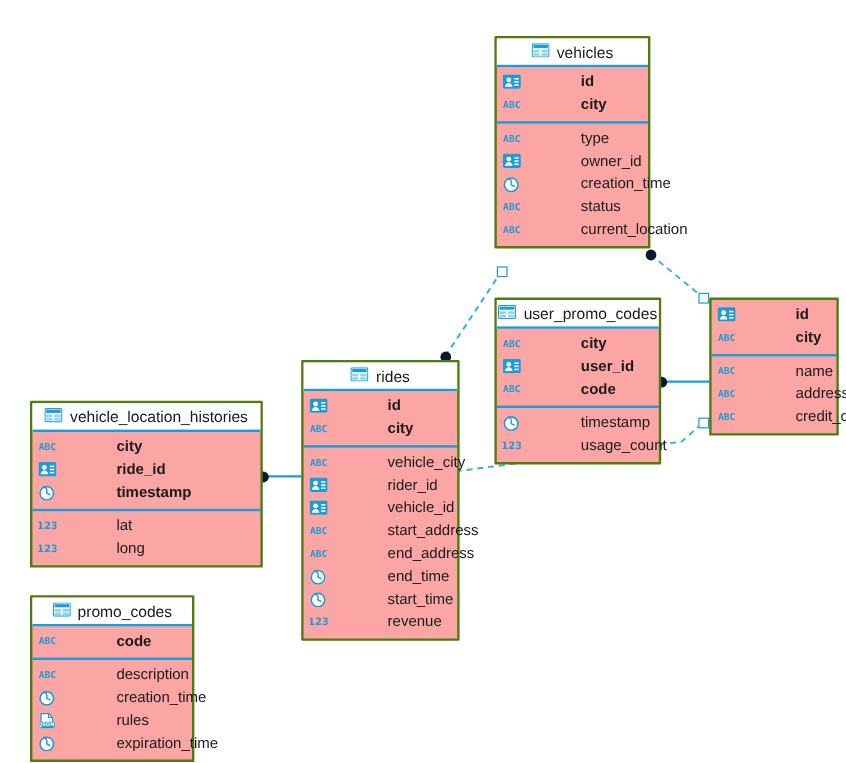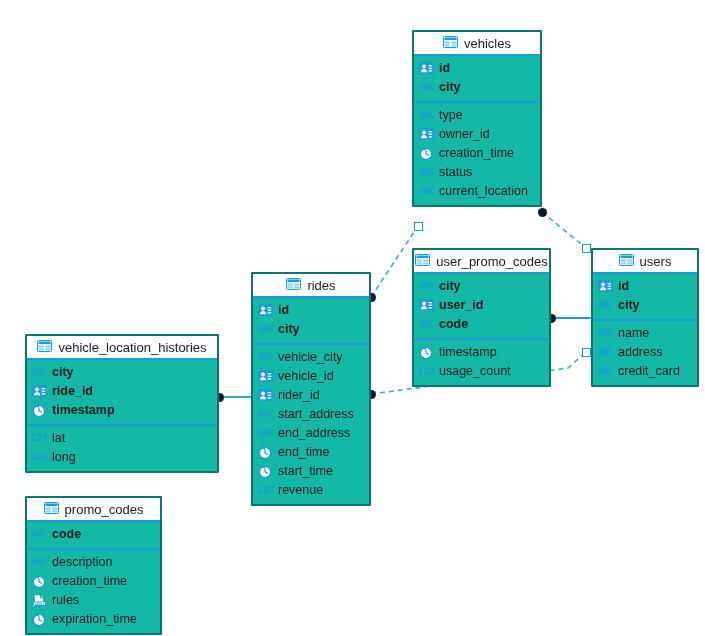--- a/index.html
+++ b/index.html
@@ -9,22 +9,22 @@
     font-family:"Liberation Sans","DejaVu Sans",sans-serif;
     overflow:hidden;
     position:relative;
   }
   #canvas{position:absolute;left:0;top:0;width:705px;height:636px;}
   #edges{position:absolute;left:0;top:0;width:705px;height:636px;pointer-events:none;}
 
   .entity{
     position:absolute;
     box-sizing:border-box;
-    background:#14b8a6;
-    border:2px solid #0f766e;
+    background:#fca5a5;
+    border:2px solid #4d7c0f;
     border-radius:1px;
   }
   .ent-header{
     box-sizing:border-box;
     height:24px;
     display:flex;
     align-items:center;
     justify-content:center;
     gap:6px;
     border-bottom:2px solid #1b9bd8;
@@ -41,21 +41,21 @@
   .ent-section.keys{border-bottom:2px solid #1b9bd8;}
   .field{
     box-sizing:border-box;
     height:19px;
     display:flex;
     align-items:center;
     gap:5px;
     padding:0 6px 0 5px;
     white-space:nowrap;
   }
-  .fname{font-size:12.5px;color:#1a1a1a;line-height:1;}
+  .fname{font-size:12.5px;color:#1a1a1a;line-height:1;margin-left:45px;}
   .field.key .fname{font-weight:bold;}
 
   
   .ic{
     width:15px;height:14px;
     flex:0 0 15px;
     display:inline-block;
     position:relative;
     line-height:0;
   }
@@ -252,32 +252,83 @@
             <span class="ic">
               <svg width="15" height="12" viewBox="0 0 15 12">
       <text x="7.5" y="9" font-family="DejaVu Sans, sans-serif" font-size="8.4" font-weight="bold" fill="#1b9bd8" text-anchor="middle">123</text>
     </svg>
             </span>
             <span class="fname">usage_count</span>
           </div>
         </div>
       </div>
       <div class="entity" style="left: 591px; top: 248px; width: 108px;">
+        <div class="ent-section keys">
+          <div class="field key">
+            <span class="ic">
+              <svg width="15" height="12" viewBox="0 0 15 12">
+      <rect x="0.5" y="0.5" width="14" height="11" rx="1.2" fill="#1b9bd8" stroke="#1b9bd8" stroke-width="1"></rect>
+      <circle cx="5" cy="4.6" r="2" fill="#ffffff"></circle>
+      <path d="M1.8 10.2c0.4-2.1 1.7-3.1 3.2-3.1s2.8 1 3.2 3.1z" fill="#ffffff"></path>
+      <rect x="9.6" y="3" width="3.6" height="1.3" fill="#ffffff"></rect>
+      <rect x="9.6" y="5.6" width="3.6" height="1.3" fill="#ffffff"></rect>
+      <rect x="9.6" y="8.2" width="3.6" height="1.3" fill="#ffffff"></rect>
+    </svg>
+            </span>
+            <span class="fname">id</span>
+          </div>
+          <div class="field key">
+            <span class="ic">
+              <svg width="15" height="12" viewBox="0 0 15 12">
+      <text x="7.5" y="9" font-family="DejaVu Sans Mono, monospace" font-size="8" font-weight="bold" fill="#1b9bd8" text-anchor="middle">ABC</text>
+    </svg>
+            </span>
+            <span class="fname">city</span>
+          </div>
+        </div>
+        <div class="ent-section">
+          <div class="field">
+            <span class="ic">
+              <svg width="15" height="12" viewBox="0 0 15 12">
+      <text x="7.5" y="9" font-family="DejaVu Sans Mono, monospace" font-size="8" font-weight="bold" fill="#1b9bd8" text-anchor="middle">ABC</text>
+    </svg>
+            </span>
+            <span class="fname">name</span>
+          </div>
+          <div class="field">
+            <span class="ic">
+              <svg width="15" height="12" viewBox="0 0 15 12">
+      <text x="7.5" y="9" font-family="DejaVu Sans Mono, monospace" font-size="8" font-weight="bold" fill="#1b9bd8" text-anchor="middle">ABC</text>
+    </svg>
+            </span>
+            <span class="fname">address</span>
+          </div>
+          <div class="field">
+            <span class="ic">
+              <svg width="15" height="12" viewBox="0 0 15 12">
+      <text x="7.5" y="9" font-family="DejaVu Sans Mono, monospace" font-size="8" font-weight="bold" fill="#1b9bd8" text-anchor="middle">ABC</text>
+    </svg>
+            </span>
+            <span class="fname">credit_card</span>
+          </div>
+        </div>
+      </div>
+      <div class="entity" style="left: 251px; top: 300px; width: 132px;">
         <div class="ent-header">
           <span class="ic">
             <svg width="15" height="12" viewBox="0 0 15 12">
       <rect x="0.5" y="0.5" width="14" height="11" rx="1" fill="#ffffff" stroke="#1b9bd8" stroke-width="1"></rect>
       <rect x="1.5" y="1.5" width="12" height="2.6" fill="#1b9bd8"></rect>
       <rect x="1.5" y="5.4" width="5.2" height="2.3" fill="#8fd3ef"></rect>
       <rect x="8.2" y="5.4" width="5.3" height="2.3" fill="#8fd3ef"></rect>
       <rect x="1.5" y="8.4" width="5.2" height="2.1" fill="#8fd3ef"></rect>
       <rect x="8.2" y="8.4" width="5.3" height="2.1" fill="#8fd3ef"></rect>
     </svg>
           </span>
-          <span class="ent-title">users</span>
+          <span class="ent-title">rides</span>
         </div>
         <div class="ent-section keys">
           <div class="field key">
             <span class="ic">
               <svg width="15" height="12" viewBox="0 0 15 12">
       <rect x="0.5" y="0.5" width="14" height="11" rx="1.2" fill="#1b9bd8" stroke="#1b9bd8" stroke-width="1"></rect>
       <circle cx="5" cy="4.6" r="2" fill="#ffffff"></circle>
       <path d="M1.8 10.2c0.4-2.1 1.7-3.1 3.2-3.1s2.8 1 3.2 3.1z" fill="#ffffff"></path>
       <rect x="9.6" y="3" width="3.6" height="1.3" fill="#ffffff"></rect>
       <rect x="9.6" y="5.6" width="3.6" height="1.3" fill="#ffffff"></rect>
@@ -295,111 +346,47 @@
             <span class="fname">city</span>
           </div>
         </div>
         <div class="ent-section">
           <div class="field">
             <span class="ic">
               <svg width="15" height="12" viewBox="0 0 15 12">
       <text x="7.5" y="9" font-family="DejaVu Sans Mono, monospace" font-size="8" font-weight="bold" fill="#1b9bd8" text-anchor="middle">ABC</text>
     </svg>
             </span>
-            <span class="fname">name</span>
-          </div>
-          <div class="field">
-            <span class="ic">
-              <svg width="15" height="12" viewBox="0 0 15 12">
-      <text x="7.5" y="9" font-family="DejaVu Sans Mono, monospace" font-size="8" font-weight="bold" fill="#1b9bd8" text-anchor="middle">ABC</text>
-    </svg>
-            </span>
-            <span class="fname">address</span>
-          </div>
-          <div class="field">
-            <span class="ic">
-              <svg width="15" height="12" viewBox="0 0 15 12">
-      <text x="7.5" y="9" font-family="DejaVu Sans Mono, monospace" font-size="8" font-weight="bold" fill="#1b9bd8" text-anchor="middle">ABC</text>
-    </svg>
-            </span>
-            <span class="fname">credit_card</span>
-          </div>
-        </div>
-      </div>
-      <div class="entity" style="left: 251px; top: 272px; width: 120px;">
-        <div class="ent-header">
-          <span class="ic">
-            <svg width="15" height="12" viewBox="0 0 15 12">
-      <rect x="0.5" y="0.5" width="14" height="11" rx="1" fill="#ffffff" stroke="#1b9bd8" stroke-width="1"></rect>
-      <rect x="1.5" y="1.5" width="12" height="2.6" fill="#1b9bd8"></rect>
-      <rect x="1.5" y="5.4" width="5.2" height="2.3" fill="#8fd3ef"></rect>
-      <rect x="8.2" y="5.4" width="5.3" height="2.3" fill="#8fd3ef"></rect>
-      <rect x="1.5" y="8.4" width="5.2" height="2.1" fill="#8fd3ef"></rect>
-      <rect x="8.2" y="8.4" width="5.3" height="2.1" fill="#8fd3ef"></rect>
-    </svg>
-          </span>
-          <span class="ent-title">rides</span>
-        </div>
-        <div class="ent-section keys">
-          <div class="field key">
-            <span class="ic">
-              <svg width="15" height="12" viewBox="0 0 15 12">
-      <rect x="0.5" y="0.5" width="14" height="11" rx="1.2" fill="#1b9bd8" stroke="#1b9bd8" stroke-width="1"></rect>
-      <circle cx="5" cy="4.6" r="2" fill="#ffffff"></circle>
-      <path d="M1.8 10.2c0.4-2.1 1.7-3.1 3.2-3.1s2.8 1 3.2 3.1z" fill="#ffffff"></path>
-      <rect x="9.6" y="3" width="3.6" height="1.3" fill="#ffffff"></rect>
-      <rect x="9.6" y="5.6" width="3.6" height="1.3" fill="#ffffff"></rect>
-      <rect x="9.6" y="8.2" width="3.6" height="1.3" fill="#ffffff"></rect>
-    </svg>
-            </span>
-            <span class="fname">id</span>
-          </div>
-          <div class="field key">
-            <span class="ic">
-              <svg width="15" height="12" viewBox="0 0 15 12">
-      <text x="7.5" y="9" font-family="DejaVu Sans Mono, monospace" font-size="8" font-weight="bold" fill="#1b9bd8" text-anchor="middle">ABC</text>
-    </svg>
-            </span>
-            <span class="fname">city</span>
-          </div>
-        </div>
-        <div class="ent-section">
-          <div class="field">
-            <span class="ic">
-              <svg width="15" height="12" viewBox="0 0 15 12">
-      <text x="7.5" y="9" font-family="DejaVu Sans Mono, monospace" font-size="8" font-weight="bold" fill="#1b9bd8" text-anchor="middle">ABC</text>
-    </svg>
-            </span>
             <span class="fname">vehicle_city</span>
           </div>
           <div class="field">
             <span class="ic">
               <svg width="15" height="12" viewBox="0 0 15 12">
       <rect x="0.5" y="0.5" width="14" height="11" rx="1.2" fill="#1b9bd8" stroke="#1b9bd8" stroke-width="1"></rect>
       <circle cx="5" cy="4.6" r="2" fill="#ffffff"></circle>
       <path d="M1.8 10.2c0.4-2.1 1.7-3.1 3.2-3.1s2.8 1 3.2 3.1z" fill="#ffffff"></path>
       <rect x="9.6" y="3" width="3.6" height="1.3" fill="#ffffff"></rect>
       <rect x="9.6" y="5.6" width="3.6" height="1.3" fill="#ffffff"></rect>
       <rect x="9.6" y="8.2" width="3.6" height="1.3" fill="#ffffff"></rect>
     </svg>
             </span>
+            <span class="fname">rider_id</span>
+          </div>
+          <div class="field">
+            <span class="ic">
+              <svg width="15" height="12" viewBox="0 0 15 12">
+      <rect x="0.5" y="0.5" width="14" height="11" rx="1.2" fill="#1b9bd8" stroke="#1b9bd8" stroke-width="1"></rect>
+      <circle cx="5" cy="4.6" r="2" fill="#ffffff"></circle>
+      <path d="M1.8 10.2c0.4-2.1 1.7-3.1 3.2-3.1s2.8 1 3.2 3.1z" fill="#ffffff"></path>
+      <rect x="9.6" y="3" width="3.6" height="1.3" fill="#ffffff"></rect>
+      <rect x="9.6" y="5.6" width="3.6" height="1.3" fill="#ffffff"></rect>
+      <rect x="9.6" y="8.2" width="3.6" height="1.3" fill="#ffffff"></rect>
+    </svg>
+            </span>
             <span class="fname">vehicle_id</span>
-          </div>
-          <div class="field">
-            <span class="ic">
-              <svg width="15" height="12" viewBox="0 0 15 12">
-      <rect x="0.5" y="0.5" width="14" height="11" rx="1.2" fill="#1b9bd8" stroke="#1b9bd8" stroke-width="1"></rect>
-      <circle cx="5" cy="4.6" r="2" fill="#ffffff"></circle>
-      <path d="M1.8 10.2c0.4-2.1 1.7-3.1 3.2-3.1s2.8 1 3.2 3.1z" fill="#ffffff"></path>
-      <rect x="9.6" y="3" width="3.6" height="1.3" fill="#ffffff"></rect>
-      <rect x="9.6" y="5.6" width="3.6" height="1.3" fill="#ffffff"></rect>
-      <rect x="9.6" y="8.2" width="3.6" height="1.3" fill="#ffffff"></rect>
-    </svg>
-            </span>
-            <span class="fname">rider_id</span>
           </div>
           <div class="field">
             <span class="ic">
               <svg width="15" height="12" viewBox="0 0 15 12">
       <text x="7.5" y="9" font-family="DejaVu Sans Mono, monospace" font-size="8" font-weight="bold" fill="#1b9bd8" text-anchor="middle">ABC</text>
     </svg>
             </span>
             <span class="fname">start_address</span>
           </div>
           <div class="field">

